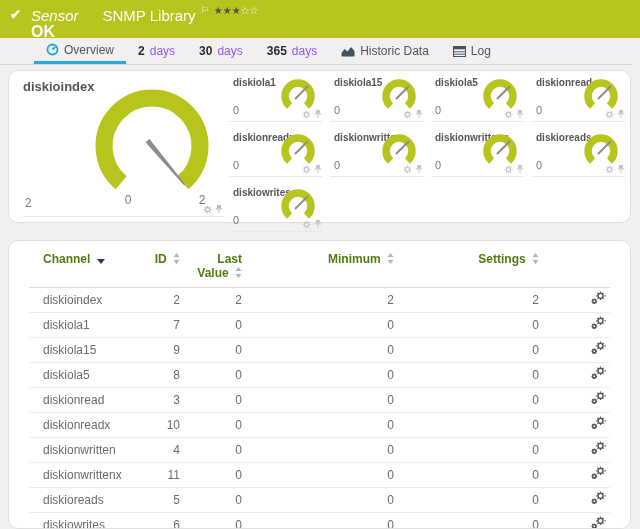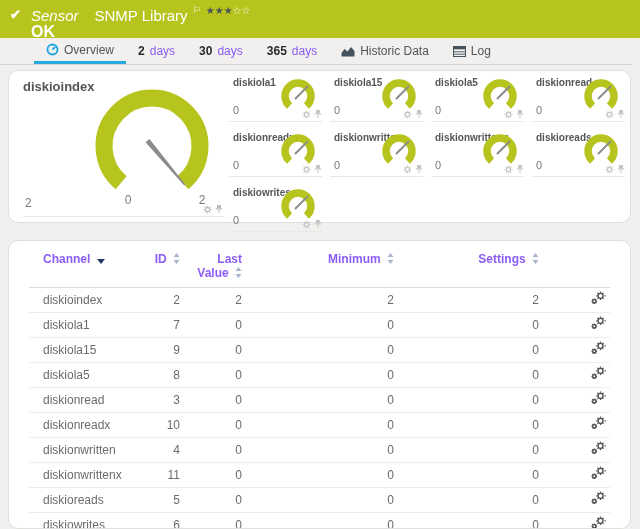--- a/index.html
+++ b/index.html
@@ -4,21 +4,21 @@
 <style>
   * { box-sizing: border-box; }
   html,body { margin:0; padding:0; }
   body { font-family:"Liberation Sans", sans-serif; background:#f1f0ee; }
   .screen { position:relative; width:640px; height:529px; overflow:hidden; background:#f1f0ee; }
 
   
   .topbar { position:absolute; left:0; top:0; width:640px; height:38px; background:#b7c41d; color:#fff; }
   .check { position:absolute; left:10px; top:7px; font-size:13px; font-weight:bold; }
   .title-line { position:absolute; left:31px; top:5px; font-size:15px; white-space:nowrap; }
-  .kind { font-style:italic; margin-right:16px; }
+  .kind { font-style:italic; margin-right:24px; }
   .flag { font-size:9px; vertical-align:8px; margin-left:5px; }
   .stars { font-size:10px; vertical-align:7px; margin-left:5px; }
   .stars .filled { color:#47525a; }
   .stars .empty  { color:#ffffff; }
   .status-ok { position:absolute; left:31px; top:23px; font-size:16px; font-weight:bold; }
 
   
   .tabbar { position:absolute; left:0; top:38px; width:632px; height:27px; background:#f1f0ee;
             border-bottom:1px solid #d6d5d3; display:flex; align-items:stretch; padding-left:34px; }
   .tab { display:flex; align-items:center; gap:5px; padding:0 12px; font-size:12px; color:#555; cursor:pointer; }
@@ -49,21 +49,21 @@
                   display:grid; grid-template-columns:repeat(4,1fr); column-gap:8px; row-gap:8px; }
   .stile { position:relative; height:47px; border-bottom:1px solid #e9e8e6; }
   .stile .slabel { position:absolute; left:4px; top:2px; font-size:10px; font-weight:bold; color:#565656; white-space:nowrap; }
   .stile .sgauge { position:absolute; right:1px; top:3px; }
   .stile .svalue { position:absolute; left:4px; bottom:5px; font-size:11px; color:#7a7a7a; }
   .stile .ticons { position:absolute; right:0; bottom:2px; }
 
   
   .tablewrap { padding:0 20px; }
   table { width:100%; border-collapse:collapse; table-layout:fixed; font-size:12px; }
-  thead th { color:#8b5cf6; font-weight:bold; text-align:right; vertical-align:top;
+  thead th { color:#4d7c0f; font-weight:bold; text-align:right; vertical-align:top;
              padding:11px 4px 6px; line-height:14px; border-bottom:1px solid #dbdad8; }
   thead th.col-channel { text-align:left; padding-left:14px; }
   thead th .sort { margin-left:3px; vertical-align:-1px; }
   tbody td { color:#6b6b6b; text-align:right; padding:3px 4px; line-height:15px;
              border-bottom:1px solid #ededeb; white-space:nowrap; overflow:hidden; }
   tbody td.col-channel { text-align:left; padding-left:14px; }
   td.col-actions { text-align:right; padding-right:4px; }
   th.col-actions { border-bottom:1px solid #dbdad8; }
   .gears-btn { background:none; border:none; padding:0; cursor:pointer; line-height:0; }
 </style>

